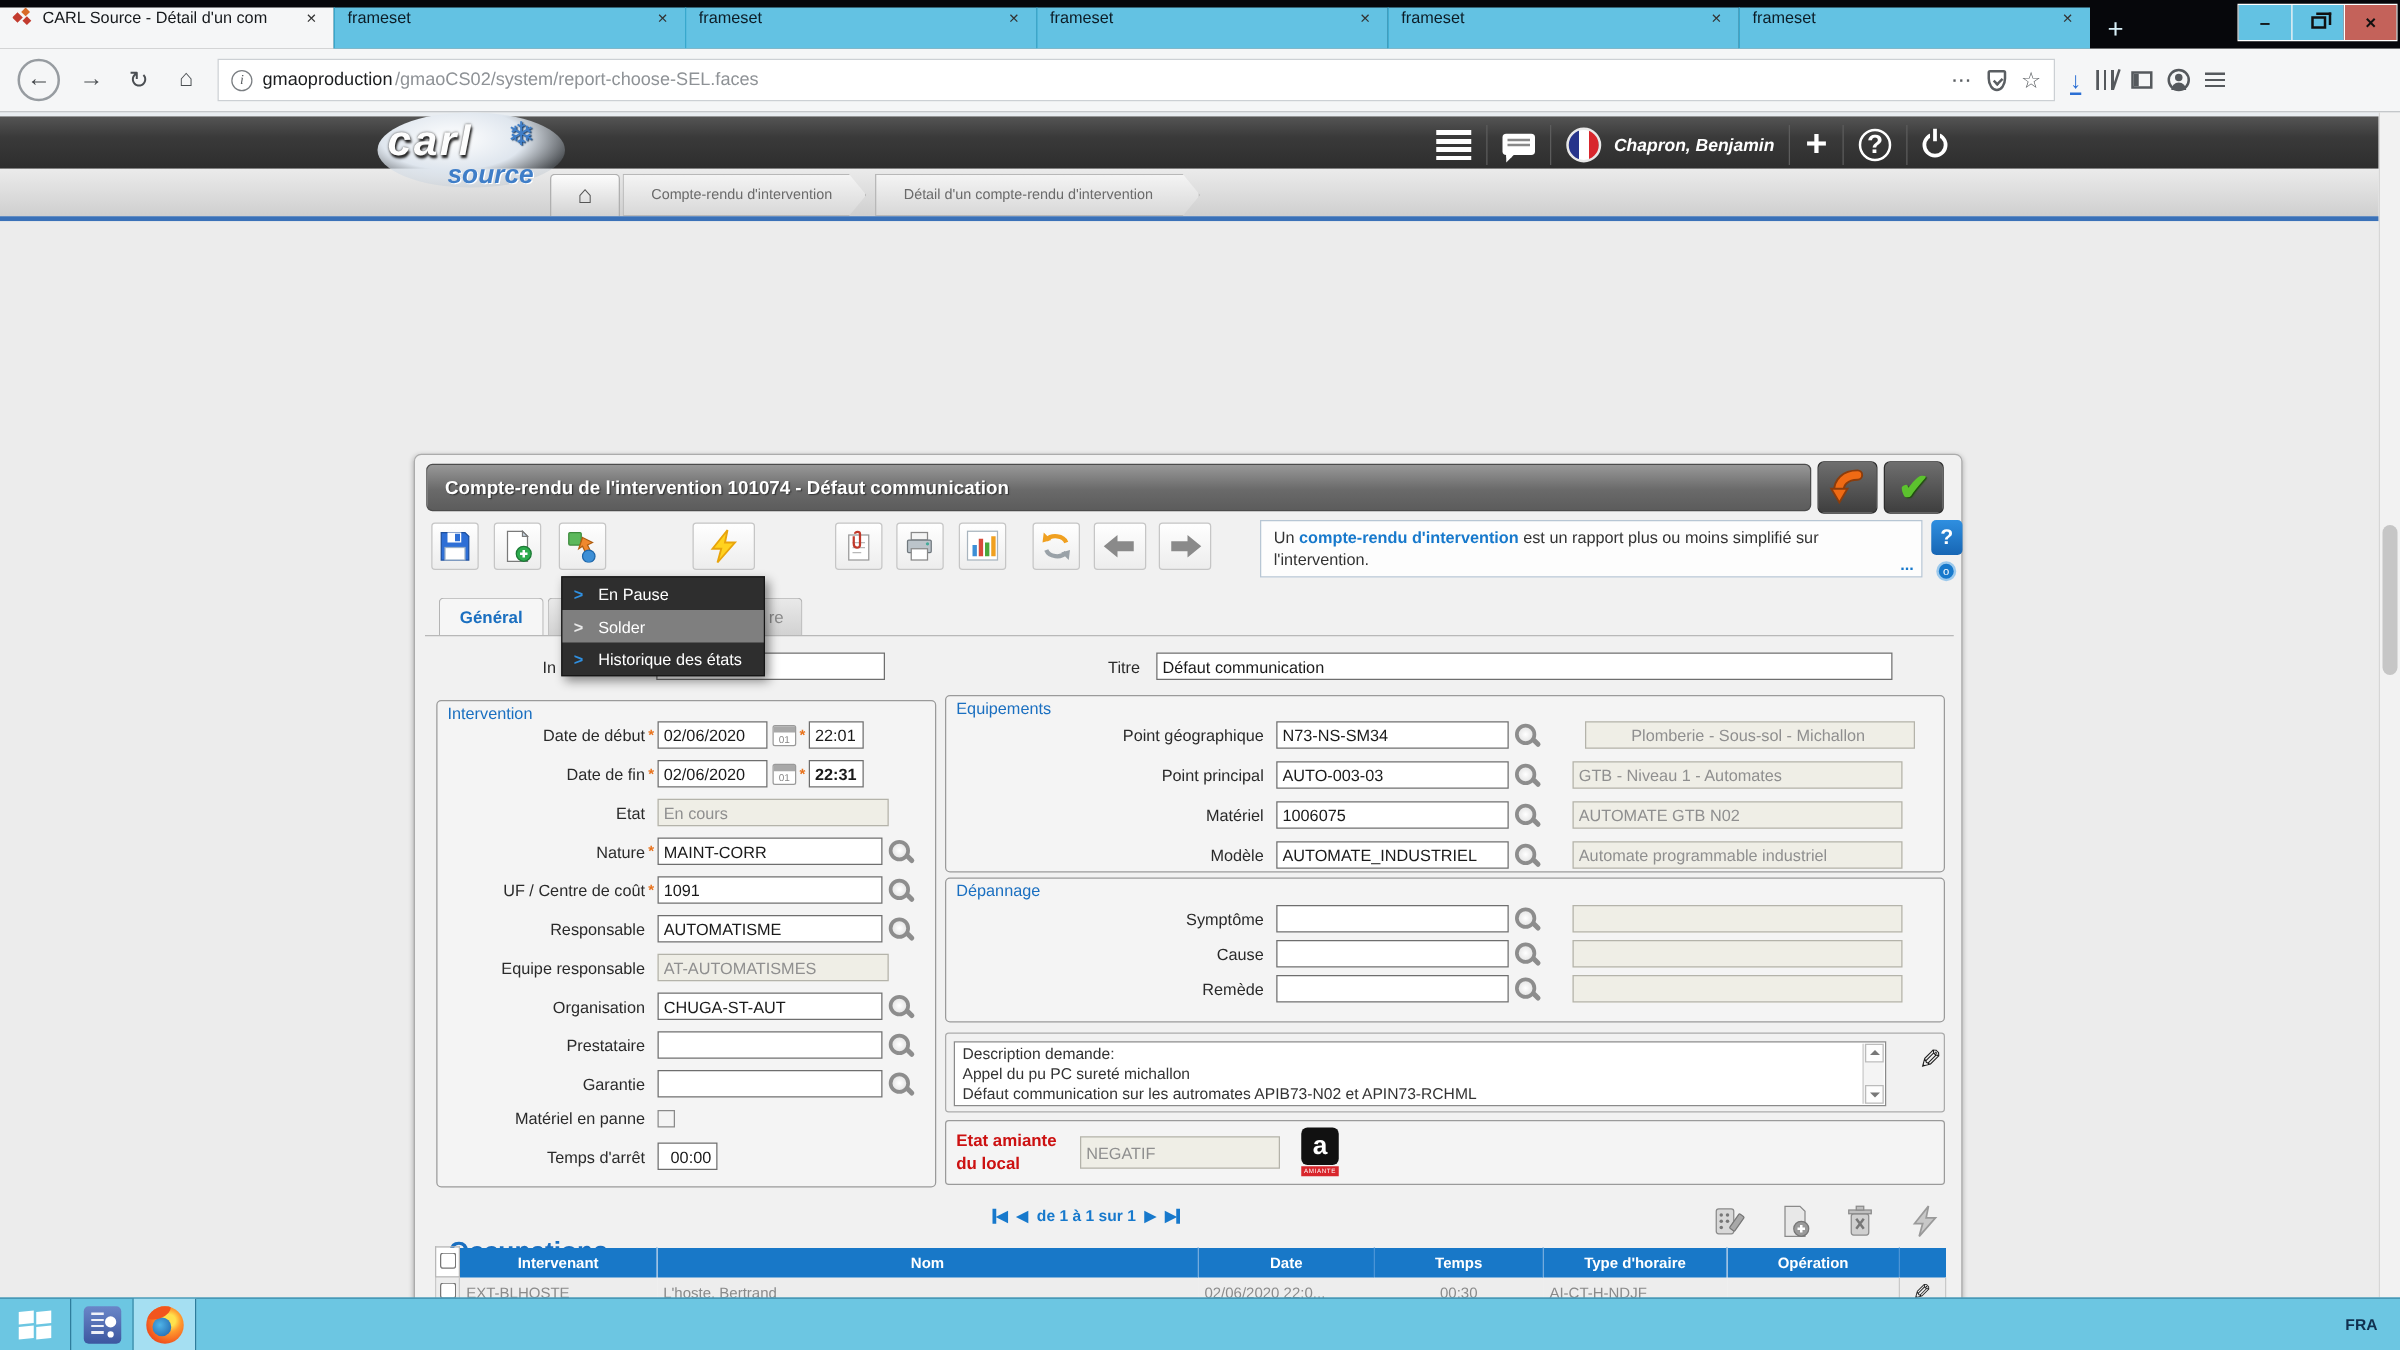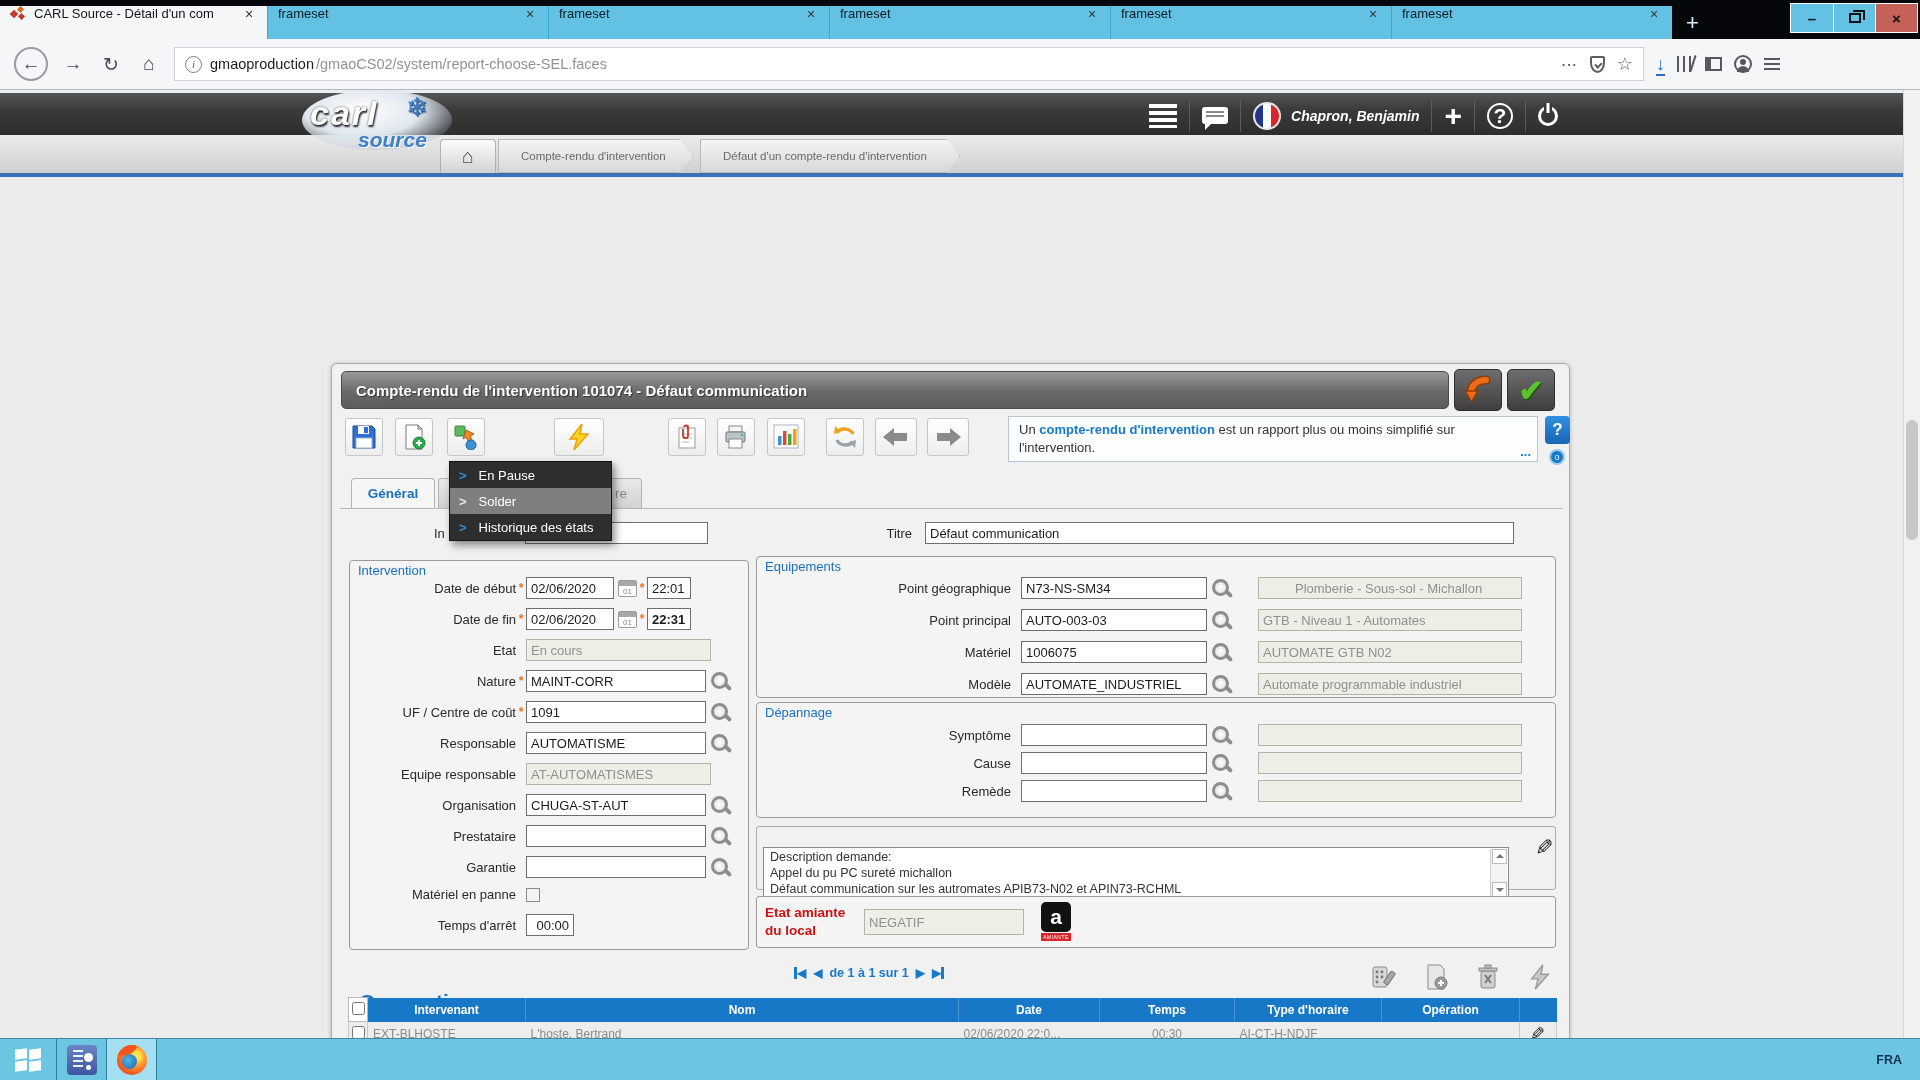--- a/index.html
+++ b/index.html
@@ -113,21 +113,21 @@
 .mag{width:22px;height:22px;position:relative;flex:0 0 auto;margin-left:3px;cursor:pointer}
 .mag::before{content:"";position:absolute;left:2px;top:2px;width:11px;height:11px;border:3px solid #8d8d8d;border-radius:50%;background:radial-gradient(#fff,#ddd)}
 .mag::after{content:"";position:absolute;left:15px;top:15px;width:8px;height:4px;background:#8d8d8d;transform:rotate(45deg);border-radius:2px}
 .cal{width:19px;height:17px;border:1px solid #9a9a9a;border-radius:2px;background:#fff;position:relative;margin-left:4px;flex:0 0 auto;cursor:pointer}
 .cal::before{content:"";position:absolute;left:0;right:0;top:0;height:5px;background:#a8a8a8}
 .cal b{position:absolute;left:0;right:0;bottom:0;text-align:center;font-size:8px;color:#888;font-weight:normal}
 .cb{width:14px;height:14px;border:1px solid #8a8a8a;background:#f4f4f4}
 
 
 .descbox{position:absolute;left:424px;top:462px;width:800px;height:64px;background:#f1f1f1;border:1px solid #ababab;border-radius:3px}
-.desc-inner{position:absolute;left:6px;top:20px;width:746px;height:52px;background:#fff;border:1px solid #8a8a8a;font-size:12.5px;color:#333;line-height:16px;padding:1px 22px 1px 6px}
+.desc-inner{position:absolute;left:6px;top:6px;width:746px;height:52px;background:#fff;border:1px solid #8a8a8a;font-size:12.5px;color:#333;line-height:16px;padding:1px 22px 1px 6px}
 .desc-scroll{position:absolute;right:1px;top:1px;bottom:1px;width:17px;border-left:1px solid #ccc;display:flex;flex-direction:column;justify-content:space-between;align-items:center;background:#f4f4f4}
 .sc-btn{width:15px;height:15px;border:1px solid #bbb;background:#fdfdfd;position:relative;cursor:pointer}
 .sc-btn.up::after,.sc-btn.dn::after{content:"";position:absolute;left:3px;border:4px solid transparent}
 .sc-btn.up::after{top:4px;border-bottom-color:#777;border-top:none}
 .sc-btn.dn::after{top:5px;border-top-color:#777;border-bottom:none}
 .pen{font-size:22px;color:#1a1a1a;transform:scaleX(-1);display:inline-block;cursor:pointer}
 .amiantebox{position:absolute;left:424px;top:532px;width:800px;height:52px;background:#f4f4f4;border:1px solid #9a9a9a;border-radius:3px}
 .am-label{position:absolute;left:8px;top:7px;color:#cc1111;font-weight:bold;font-size:13.5px;line-height:18px}
 .am-badge{position:absolute;left:284px;top:5px;width:30px;cursor:pointer}
 .am-badge .sq{width:30px;height:30px;background:#111;border-radius:5px;color:#fff;font-weight:bold;font-size:21px;display:flex;align-items:center;justify-content:center}
@@ -253,21 +253,21 @@
 <div id="logo">
   <div class="globe"></div>
   <div class="carl">carl</div>
   <div class="flake">❄</div>
   <div class="source">source</div>
 </div>
 
 <div id="crumbband">
   <div class="crumb-home">⌂</div>
   <div class="crumb-chip" style="left:498px;width:195px">Compte-rendu d'intervention</div>
-  <div class="crumb-chip" style="left:700px;width:260px">Défaut d'un compte-rendu d'intervention</div>
+  <div class="crumb-chip" style="left:700px;width:260px">Détail d'un compte-rendu d'intervention</div>
 </div>
 <div id="blueline"></div>
 
 <div id="workarea">
 <div id="panel">
 
   <div class="titlebar">Compte-rendu de l'intervention 101074 - Défaut communication</div>
   <div class="tb-btn" style="left:1122px">
     <svg width="32" height="32" viewBox="0 0 32 32">
       <path d="M24 6 C14 6 9 12 9 19" fill="none" stroke="#8a3c0c" stroke-width="9" stroke-linecap="round"></path>
@@ -461,21 +461,21 @@
     </div>
   </div>
 
   <div class="fbox" style="left:424px;top:192px;width:800px;height:142px">
     <div class="fbox-h">Equipements</div>
     <div class="frow" style="left:6px;top:20px;width:788px">
       <span class="flabel" style="width:248px">Point géographique</span>
           <span class="req"></span>
       <input class="inp" style="width: 186px;" value="N73-NS-SM34">
       <span class="mag"></span>
-      <input class="inp ro" style="width: 264px; margin-left: 26px; padding-left: 36px;" readonly="" value="Plomberie - Sous-sol - Michallon">
+      <input class="inp ro" style="width: 264px; margin-left: 36px; padding-left: 36px;" readonly="" value="Plomberie - Sous-sol - Michallon">
     </div>
     <div class="frow" style="left:6px;top:52px;width:788px">
       <span class="flabel" style="width:248px">Point principal</span>
           <span class="req"></span>
       <input class="inp" style="width: 186px;" value="AUTO-003-03">
       <span class="mag"></span>
       <input class="inp ro" style="width: 264px; margin-left: 26px;" readonly="" value="GTB - Niveau 1 - Automates">
     </div>
     <div class="frow" style="left:6px;top:84px;width:788px">
       <span class="flabel" style="width:248px">Matériel</span>

